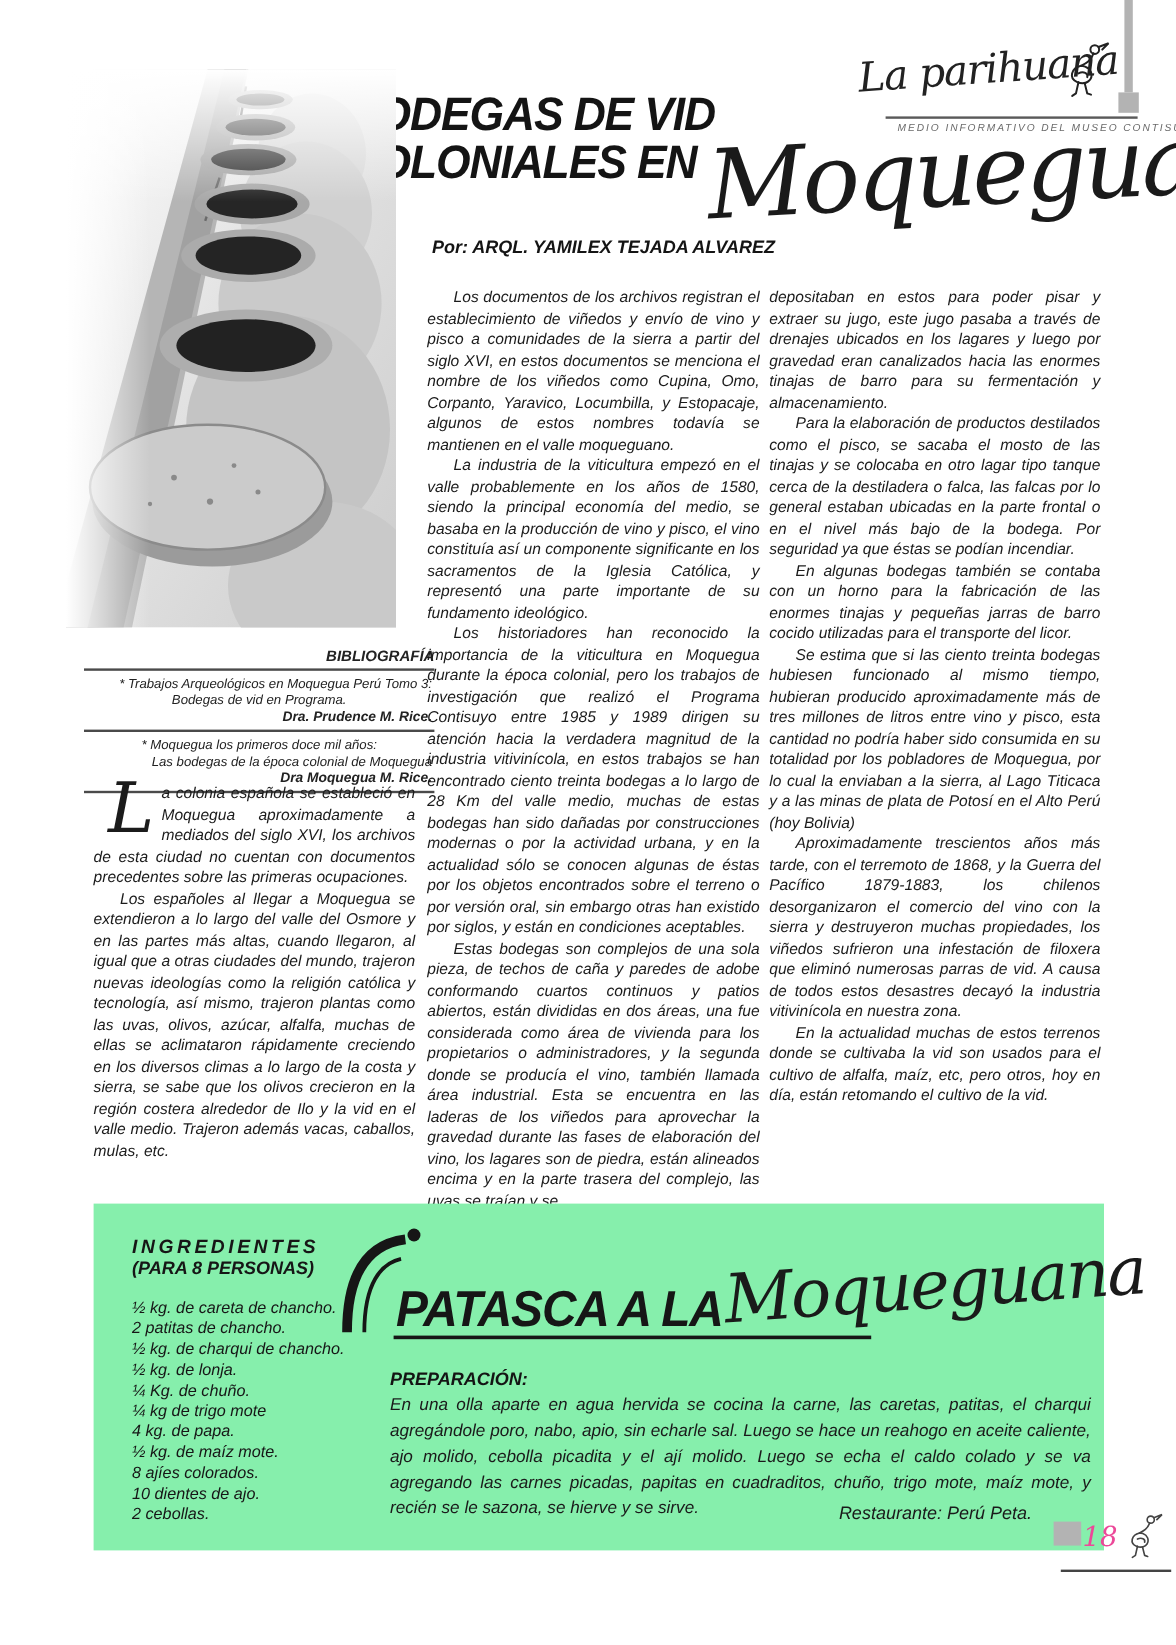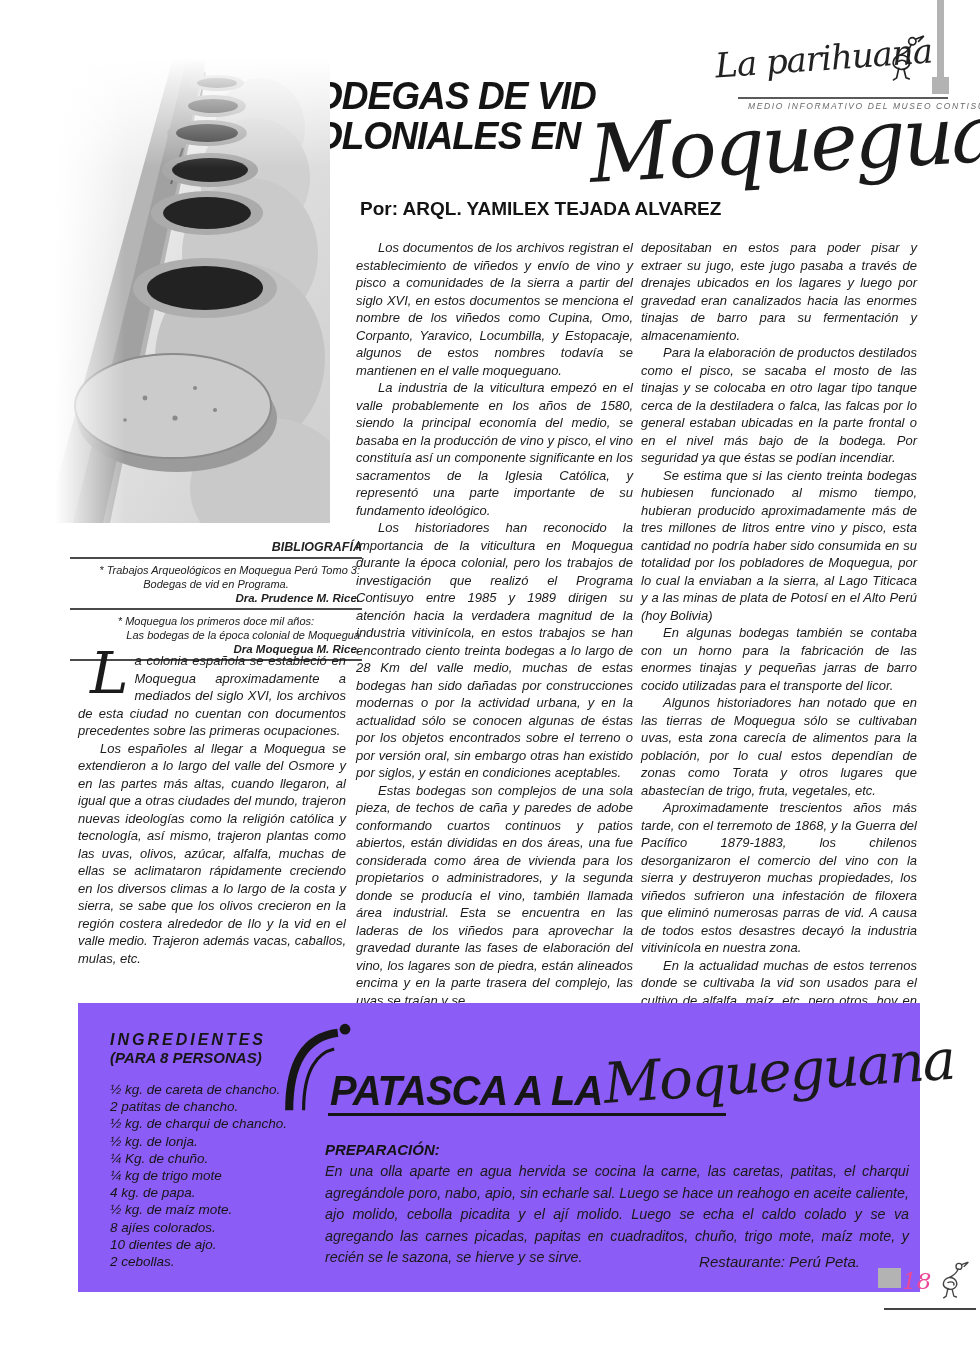--- a/index.html
+++ b/index.html
@@ -12,40 +12,40 @@
                 letter-spacing:-1px;transform:rotate(-4deg);}
   .brand-rule{height:2px;background:#5a5a5a;}
   .brand-tagline{font-style:italic;font-size:8.5px;letter-spacing:1.6px;color:#6a6a6a;white-space:nowrap;}
   .vbar{background:#b3b3b3;}
 
   
   .headline{font-weight:bold;font-style:italic;font-size:39px;line-height:40px;color:#141414;
             letter-spacing:-1px;transform:scaleX(.95);transform-origin:left top;white-space:nowrap;}
   .script{font-family:"DejaVu Serif",serif;font-style:italic;}
   .title-script{font-size:80px;color:#1a1a1a;letter-spacing:-3px;transform:rotate(-3deg);transform-origin:left bottom;white-space:nowrap;}
-  .byline{font-weight:bold;font-size:19px;color:#141414;white-space:nowrap;}
+  .byline{font-weight:bold;font-style:italic;font-size:15px;color:#141414;white-space:nowrap;}
 
   
   .bib{width:292px;font-style:italic;font-size:11px;line-height:14px;color:#222;}
   .bib-head{text-align:right;font-weight:bold;font-size:12.5px;padding-right:0;margin-bottom:3px;}
   .bib-rule{height:2px;background:#4a4a4a;margin:2px 0;}
   .bib-entry{padding:2px 2px 1px 2px;}
   .t-left{text-align:right;}
   .t-center{text-align:center;}
   .bib-author{text-align:right;font-weight:bold;font-size:11.5px;}
 
   
   .body-col{font-style:italic;font-size:13px;line-height:17.5px;text-align:justify;color:#1b1b1b;}
   .body-col p{margin:0;text-indent:22px;}
   .body-col p.noindent{text-indent:0;}
   .dropcap{float:left;font-family:"DejaVu Serif",serif;font-style:italic;font-weight:400;
            font-size:58px;line-height:42px;margin:0 6px 0 12px;}
 
   
-  .recipe-box{background:#8b5cf6;}
+  .recipe-box{background:#86efac;}
   .ing-head1{font-weight:bold;font-size:16px;letter-spacing:3px;font-style:italic;color:#161616;}
   .ing-head2{font-weight:bold;font-size:15px;font-style:italic;letter-spacing:0;color:#161616;}
   .ing-item{font-style:italic;font-size:13.5px;line-height:17.2px;color:#161616;white-space:nowrap;}
   .recipe-title{font-weight:bold;font-style:italic;font-size:42px;letter-spacing:-1px;color:#161616;
                 transform:scaleX(.95);transform-origin:left top;white-space:nowrap;}
   .recipe-script{font-size:56px;color:#1a1a1a;letter-spacing:-2px;transform:rotate(-4deg);transform-origin:left bottom;white-space:nowrap;}
   .recipe-underline{height:3px;background:#161616;}
   .prep-head{font-weight:bold;font-style:italic;font-size:15px;color:#141414;}
   .prep-text{font-style:italic;font-size:14.3px;line-height:21.5px;text-align:justify;color:#1a1a1a;}
   .credit{font-style:italic;font-size:15px;text-align:right;color:#1a1a1a;}
@@ -162,23 +162,22 @@
   <div class="abs body-col" style="left:356px;top:239px;width:277px;">
     <p>Los documentos de los archivos registran el establecimiento de viñedos y envío de vino y pisco a comunidades de la sierra a partir del siglo XVI, en estos documentos se menciona el nombre de los viñedos como Cupina, Omo, Corpanto, Yaravico, Locumbilla, y Estopacaje, algunos de estos nombres todavía se mantienen en el valle moqueguano.</p>
     <p>La industria de la viticultura empezó en el valle probablemente en los años de 1580, siendo la principal economía del medio, se basaba en la producción de vino y pisco, el vino constituía así un componente significante en los sacramentos de la Iglesia Católica, y representó una parte importante de su fundamento ideológico.</p>
     <p>Los historiadores han reconocido la importancia de la viticultura en Moquegua durante la época colonial, pero los trabajos de investigación que realizó el Programa Contisuyo entre 1985 y 1989 dirigen su atención hacia la verdadera magnitud de la industria vitivinícola, en estos trabajos se han encontrado ciento treinta bodegas a lo largo de 28 Km del valle medio, muchas de estas bodegas han sido dañadas por construcciones modernas o por la actividad urbana, y en la actualidad sólo se conocen algunas de éstas por los objetos encontrados sobre el terreno o por versión oral, sin embargo otras han existido por siglos, y están en condiciones aceptables.</p>
     <p>Estas bodegas son complejos de una sola pieza, de techos de caña y paredes de adobe conformando cuartos continuos y patios abiertos, están divididas en dos áreas, una fue considerada como área de vivienda para los propietarios o administradores, y la segunda donde se producía el vino, también llamada área industrial. Esta se encuentra en las laderas de los viñedos para aprovechar la gravedad durante las fases de elaboración del vino, los lagares son de piedra, están alineados encima y en la parte trasera del complejo, las uvas se traían y se</p>
   </div>
 
   <div class="abs body-col" style="left:641px;top:239px;width:276px;">
     <p class="noindent">depositaban en estos para poder pisar y extraer su jugo, este jugo pasaba a través de drenajes ubicados en los lagares y luego por gravedad eran canalizados hacia las enormes tinajas de barro para su fermentación y almacenamiento.</p>
     <p>Para la elaboración de productos destilados como el pisco, se sacaba el mosto de las tinajas y se colocaba en otro lagar tipo tanque cerca de la destiladera o falca, las falcas por lo general estaban ubicadas en la parte frontal o en el nivel más bajo de la bodega. Por seguridad ya que éstas se podían incendiar.</p>
+    <p>En algunas bodegas también se contaba con un horno para la fabricación de las enormes tinajas y pequeñas jarras de barro cocido utilizadas para el transporte del licor.</p>
     <p>Se estima que si las ciento treinta bodegas hubiesen funcionado al mismo tiempo, hubieran producido aproximadamente más de tres millones de litros entre vino y pisco, esta cantidad no podría haber sido consumida en su totalidad por los pobladores de Moquegua, por lo cual la enviaban a la sierra, al Lago Titicaca y a las minas de plata de Potosí en el Alto Perú (hoy  Bolivia)</p>
-    <p>En algunas bodegas también se contaba con un horno para la fabricación de las enormes tinajas y pequeñas jarras de barro cocido utilizadas para el transporte del licor.</p>
-    <p>Algunos historiadores han notado que en las tierras de Moquegua sólo se cultivaban uvas, esta zona carecía de alimentos para la población, por lo cual estos dependían de zonas como Torata y otros lugares que abastecían de trigo, fruta, vegetales, etc.</p>
     <p>Aproximadamente trescientos años más tarde, con el terremoto de 1868, y la Guerra del Pacífico 1879-1883, los chilenos desorganizaron el comercio del vino con la sierra y destruyeron muchas propiedades, los viñedos sufrieron una infestación de filoxera que eliminó numerosas parras de vid. A causa de todos estos desastres decayó la industria  vitivinícola en nuestra zona.</p>
     <p>En la actualidad muchas de estos terrenos donde se cultivaba la vid son usados para el cultivo de alfalfa, maíz, etc, pero otros, hoy en día, están retomando el cultivo de la vid.</p>
   </div>
 
   <div class="abs recipe-box" style="left:78px;top:1003px;width:842px;height:289px;">
 
     <div class="abs" style="left:32px;top:28px;">
       <div class="ing-head1">INGREDIENTES</div>
       <div class="ing-head2">(PARA 8 PERSONAS)</div>
     </div>

